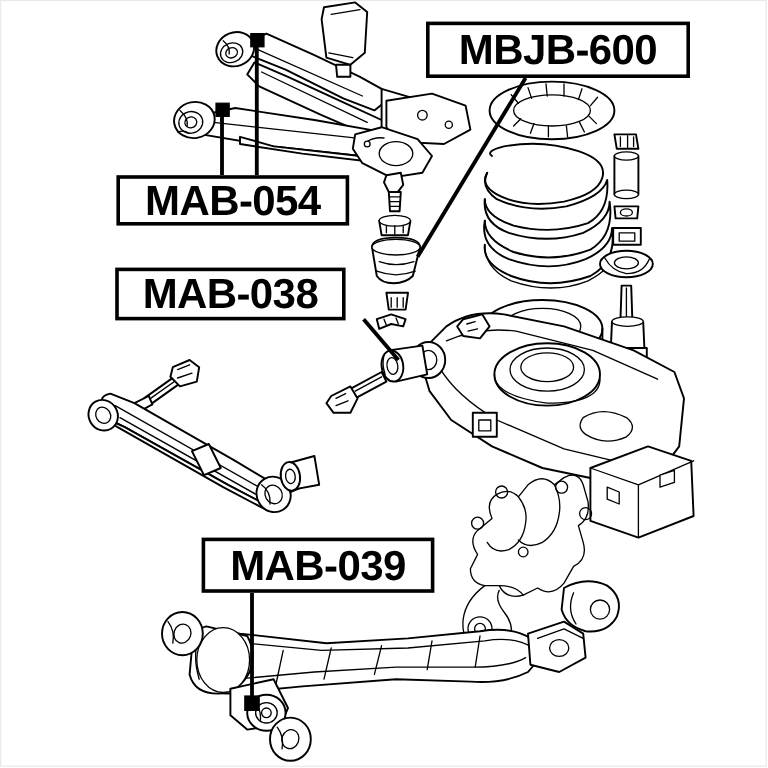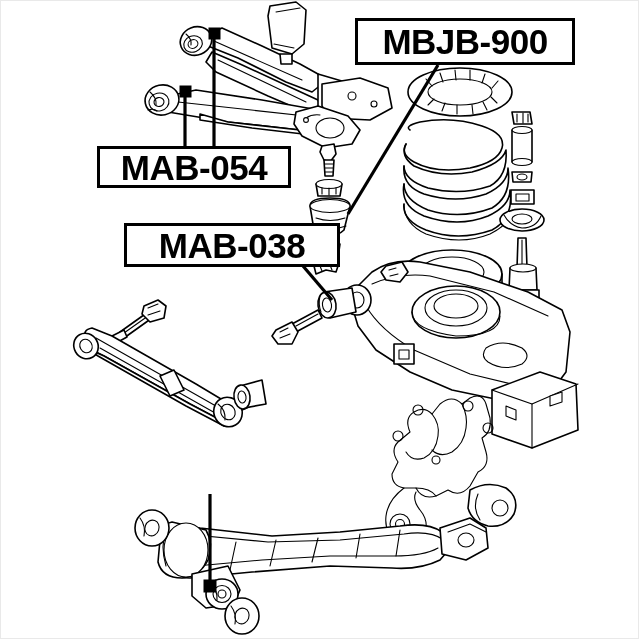--- a/index.html
+++ b/index.html
@@ -42,21 +42,21 @@
     font-weight: bold;
     letter-spacing: -0.5px;
     line-height: 1;
     white-space: nowrap;
   }
   .callout span {
     display: block;
     transform: scaleX(1.0);
   }
   #callout-mab037 { left: 97px;  top: 146px; width: 194px; height: 42px; font-size: 35px; }
-  #callout-mab038 { left: 124px; top: 223px; width: 216px; height: 44px; font-size: 35px; align-items: center; }
+  #callout-mab038 { left: 96px; top: 223px; width: 192px; height: 44px; font-size: 35px; align-items: center; }
   #callout-mab039 { left: 168px; top: 448px; width: 194px; height: 46px; font-size: 35px; }
   #callout-mbjb900 { left: 355px; top: 18px; width: 220px; height: 47px; font-size: 35px; }
 </style>
 </head>
 <body>
 
 <div id="page">
 
   <div id="page-border"></div>
 
@@ -385,18 +385,21 @@
   </svg>
 
   <div class="callout" id="callout-mab037">
     <span>MAB-054</span>
   </div>
 
   <div class="callout" id="callout-mab038">
     <span>MAB-038</span>
   </div>
 
+  <div class="callout" id="callout-mab039">
+    <span>MAB-039</span>
+  </div>
 
   <div class="callout" id="callout-mbjb900">
-    <span>MBJB-900</span>
+    <span>MBJB-600</span>
   </div>
 
 </div>
 
 </body></html>

